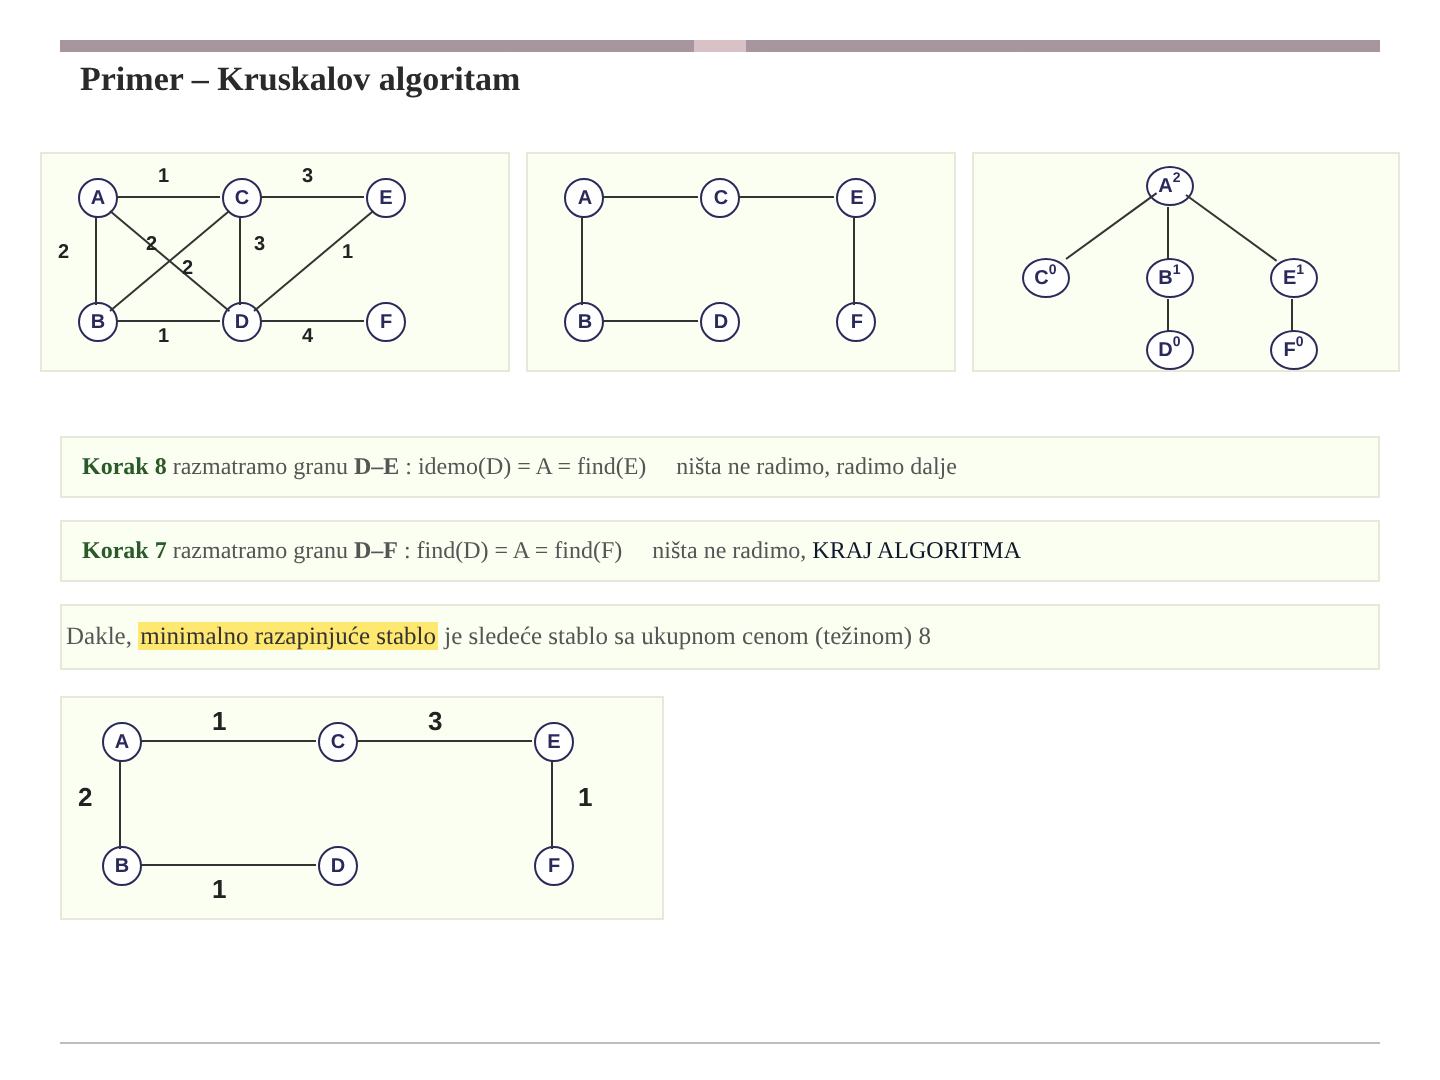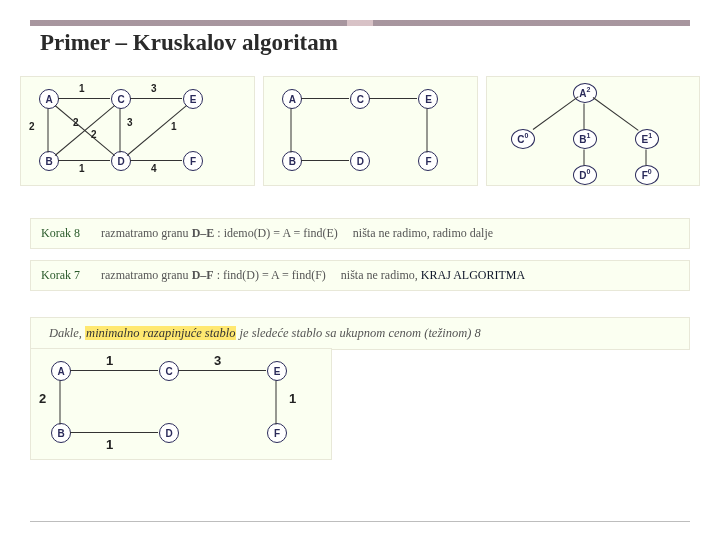--- a/index.html
+++ b/index.html
@@ -19,21 +19,21 @@
     left: 30px;
     right: 30px;
     height: 6px;
     background: linear-gradient(to right, #604050 0%, #604050 48%, #b89098 48%, #b89098 52%, #604050 52%, #604050 100%);
     opacity: 0.55;
   }
   .title {
     position: absolute;
     top: 30px;
     left: 40px;
-    font-size: 23px;
+    font-size: 17px;
     font-weight: bold;
     color: #2a2a2a;
   }
   .graph-row {
     position: absolute;
     top: 76px;
     left: 20px;
     right: 20px;
     height: 110px;
     display: flex;
@@ -82,36 +82,35 @@
     position: absolute;
     left: 30px;
     right: 30px;
     background: #fbfff1;
     border: 1px solid #e8e8d8;
     padding: 7px 10px;
     font-size: 12px;
     color: #555;
   }
   .step-label {
-    font-weight: normal;
+    font-weight: bold;
     color: #2a5a2a;
-    margin-right: 18px;
+    margin-right: 0;
   }
   .red { color: #0f172a; }
   .result-box {
     position: absolute;
     left: 30px;
     right: 30px;
-    top: 317px;
-    background: #fbfff1;
-    border: 1px solid #e8e8d8;
-    padding: 8px 10px 8px 18px;
+    top: 302px;
+    background: #fbfff1;
+    border: 1px solid #e8e8d8;
+    padding: 8px 10px 8px 2px;
     font-size: 12.5px;
     color: #555;
-    font-style: italic;
   }
   .highlight {
     background: #ffe870;
     color: #333;
     padding: 0 1px;
   }
   .final-graph {
     position: absolute;
     left: 30px;
     top: 348px;

